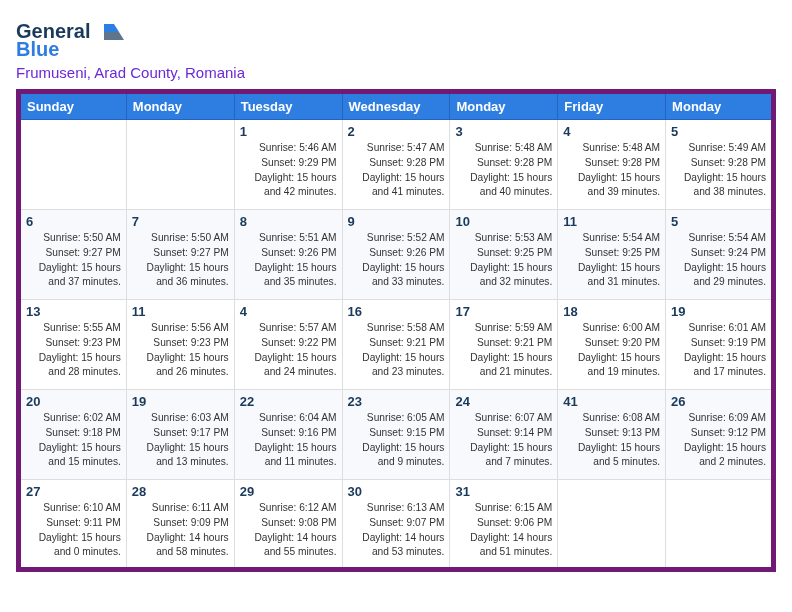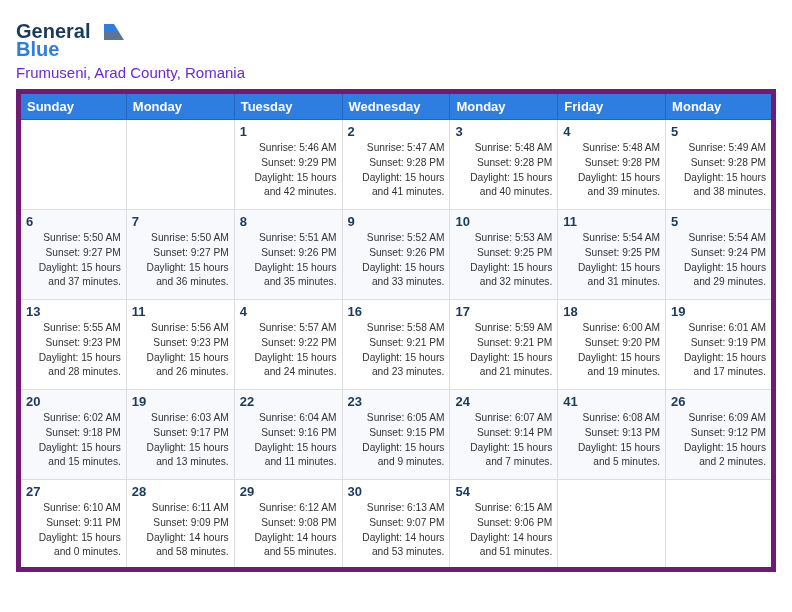--- a/index.html
+++ b/index.html
@@ -242,20 +242,20 @@
         </td>
         <td>
           <span class="day-number">29</span>
           <div class="day-info">Sunrise: 6:12 AM<br>Sunset: 9:08 PM<br>Daylight: 14 hours<br>and 55 minutes.</div>
         </td>
         <td>
           <span class="day-number">30</span>
           <div class="day-info">Sunrise: 6:13 AM<br>Sunset: 9:07 PM<br>Daylight: 14 hours<br>and 53 minutes.</div>
         </td>
         <td>
-          <span class="day-number">54</span>
+          <span class="day-number">31</span>
           <div class="day-info">Sunrise: 6:15 AM<br>Sunset: 9:06 PM<br>Daylight: 14 hours<br>and 51 minutes.</div>
         </td>
         <td class="empty-cell"></td>
         <td class="empty-cell"></td>
       </tr>
     </tbody>
 </table>
 
 </body></html>

